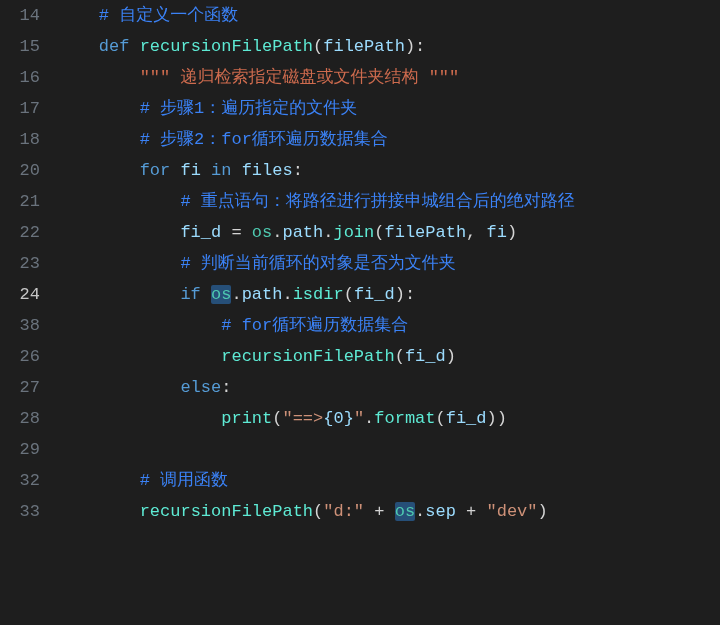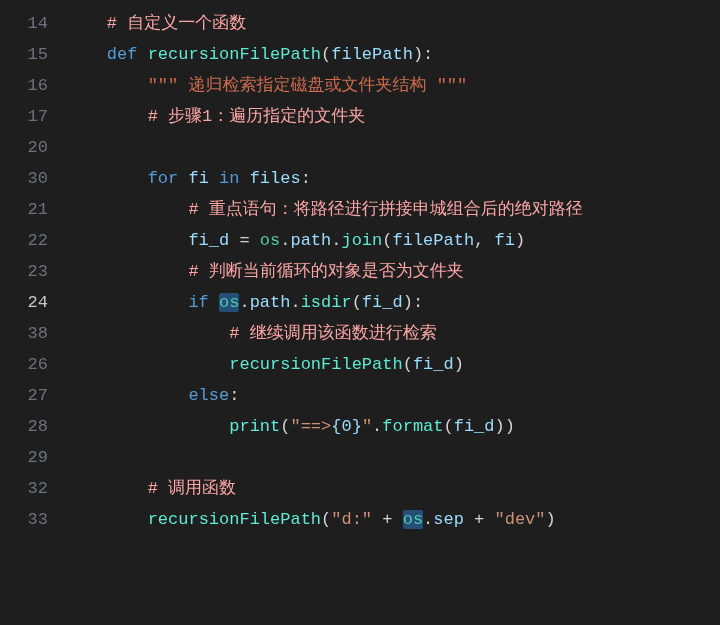--- a/index.html
+++ b/index.html
@@ -1,35 +1,35 @@
 <!DOCTYPE html>
 <html><head>
 <meta charset="utf-8">
 <style>
   html,body{margin:0;padding:0;background:#1e1e1e;width:720px;height:625px;overflow:hidden}
   .editor{
     font-family:Consolas,Menlo,Monaco,"Courier New",monospace;
     font-size:17px;
     line-height:31px;
     color:#d4d4d4;
-    padding:8px;
+    padding:0;
   }
   .row{display:flex;white-space:pre}
   .gutter{
     width:40px;
     text-align:right;
     padding-right:18px;
     color:#6a737d;
     user-select:none;
     flex:0 0 auto;
   }
   .gutter.cur{color:#c6c6c6}
   .code{flex:1 1 auto}
 
-  .c-comment{color:#fca5a5}
+  .c-comment{color:#3b82f6}
   .c-kw{color:#569cd6}
   .c-fn{color:#5eead4}
   .c-var{color:#9cdcfe}
   .c-builtin{color:#4ec9b0}
   .c-str{color:#ce9178}
   .c-docstr{color:#ce6b4e}
   .c-punc{color:#d4d4d4}
   .c-op{color:#d4d4d4}
   .c-hl{background:#264f78;border-radius:2px}
 
@@ -37,27 +37,27 @@
   .wm{position:absolute;left:0;top:40px;color:#555;font-size:46px;opacity:.06;transform:rotate(-12deg);pointer-events:none}
 </style>
 </head>
 <body>
 
 <div class="editor" id="editor">
     <div class="row"><div class="gutter">14</div><div class="code"><span>    </span><span class="c-comment"># 自定义一个函数</span></div></div>
     <div class="row"><div class="gutter">15</div><div class="code"><span>    </span><span class="c-kw">def</span><span> </span><span class="c-fn">recursionFilePath</span><span class="c-punc">(</span><span class="c-var">filePath</span><span class="c-punc">)</span><span class="c-punc">:</span></div></div>
     <div class="row"><div class="gutter">16</div><div class="code"><span>        </span><span class="c-docstr">""" 递归检索指定磁盘或文件夹结构 """</span></div></div>
     <div class="row"><div class="gutter">17</div><div class="code"><span>        </span><span class="c-comment"># 步骤1：遍历指定的文件夹</span></div></div>
-    <div class="row"><div class="gutter">20</div><div class="code"><span>        </span></div></div>
-    <div class="row"><div class="gutter">30</div><div class="code"><span>        </span><span class="c-kw">for</span><span> </span><span class="c-var">fi</span><span> </span><span class="c-kw">in</span><span> </span><span class="c-var">files</span><span class="c-punc">:</span></div></div>
+    <div class="row"><div class="gutter">18</div><div class="code"><span>        </span><span class="c-comment"># 步骤2：for循环遍历数据集合</span></div></div>
+    <div class="row"><div class="gutter">20</div><div class="code"><span>        </span><span class="c-kw">for</span><span> </span><span class="c-var">fi</span><span> </span><span class="c-kw">in</span><span> </span><span class="c-var">files</span><span class="c-punc">:</span></div></div>
     <div class="row"><div class="gutter">21</div><div class="code"><span>            </span><span class="c-comment"># 重点语句：将路径进行拼接申城组合后的绝对路径</span></div></div>
     <div class="row"><div class="gutter">22</div><div class="code"><span>            </span><span class="c-var">fi_d</span><span class="c-op"> = </span><span class="c-builtin">os</span><span class="c-punc">.</span><span class="c-var">path</span><span class="c-punc">.</span><span class="c-fn">join</span><span class="c-punc">(</span><span class="c-var">filePath</span><span class="c-punc">, </span><span class="c-var">fi</span><span class="c-punc">)</span></div></div>
     <div class="row"><div class="gutter">23</div><div class="code"><span>            </span><span class="c-comment"># 判断当前循环的对象是否为文件夹</span></div></div>
     <div class="row"><div class="gutter cur">24</div><div class="code"><span>            </span><span class="c-kw">if</span><span> </span><span class="c-builtin c-hl">os</span><span class="c-punc">.</span><span class="c-var">path</span><span class="c-punc">.</span><span class="c-fn">isdir</span><span class="c-punc">(</span><span class="c-var">fi_d</span><span class="c-punc">)</span><span class="c-punc">:</span></div></div>
-    <div class="row"><div class="gutter">38</div><div class="code"><span>                </span><span class="c-comment"># 继续调用该函数进行检索</span></div></div>
+    <div class="row"><div class="gutter">38</div><div class="code"><span>                </span><span class="c-comment"># for循环遍历数据集合</span></div></div>
     <div class="row"><div class="gutter">26</div><div class="code"><span>                </span><span class="c-fn">recursionFilePath</span><span class="c-punc">(</span><span class="c-var">fi_d</span><span class="c-punc">)</span></div></div>
     <div class="row"><div class="gutter">27</div><div class="code"><span>            </span><span class="c-kw">else</span><span class="c-punc">:</span></div></div>
     <div class="row"><div class="gutter">28</div><div class="code"><span>                </span><span class="c-fn">print</span><span class="c-punc">(</span><span class="c-str">"==&gt;</span><span class="c-var">{0}</span><span class="c-str">"</span><span class="c-punc">.</span><span class="c-fn">format</span><span class="c-punc">(</span><span class="c-var">fi_d</span><span class="c-punc">))</span></div></div>
     <div class="row"><div class="gutter">29</div><div class="code">&nbsp;</div></div>
     <div class="row"><div class="gutter">32</div><div class="code"><span>        </span><span class="c-comment"># 调用函数</span></div></div>
     <div class="row"><div class="gutter">33</div><div class="code"><span>        </span><span class="c-fn">recursionFilePath</span><span class="c-punc">(</span><span class="c-str">"d:"</span><span class="c-op"> + </span><span class="c-builtin c-hl">os</span><span class="c-punc">.</span><span class="c-var">sep</span><span class="c-op"> + </span><span class="c-str">"dev"</span><span class="c-punc">)</span></div></div>
   </div>
 <div class="wm"></div>
 
 </body></html>

